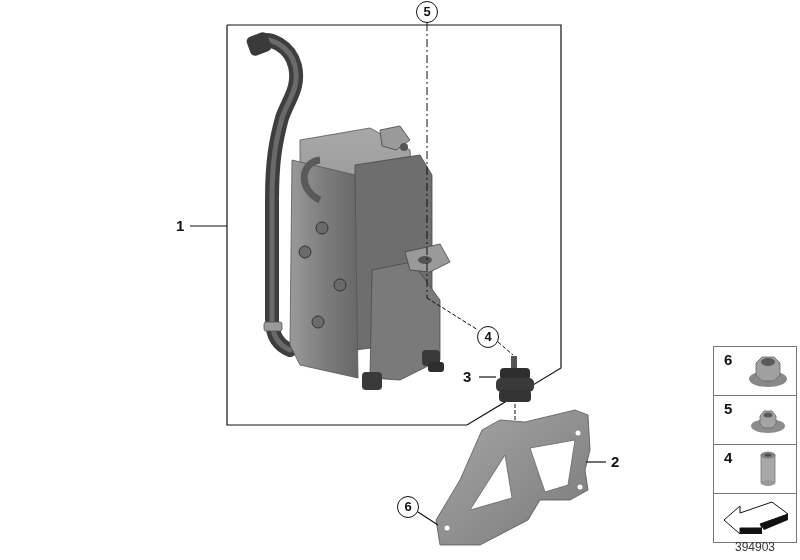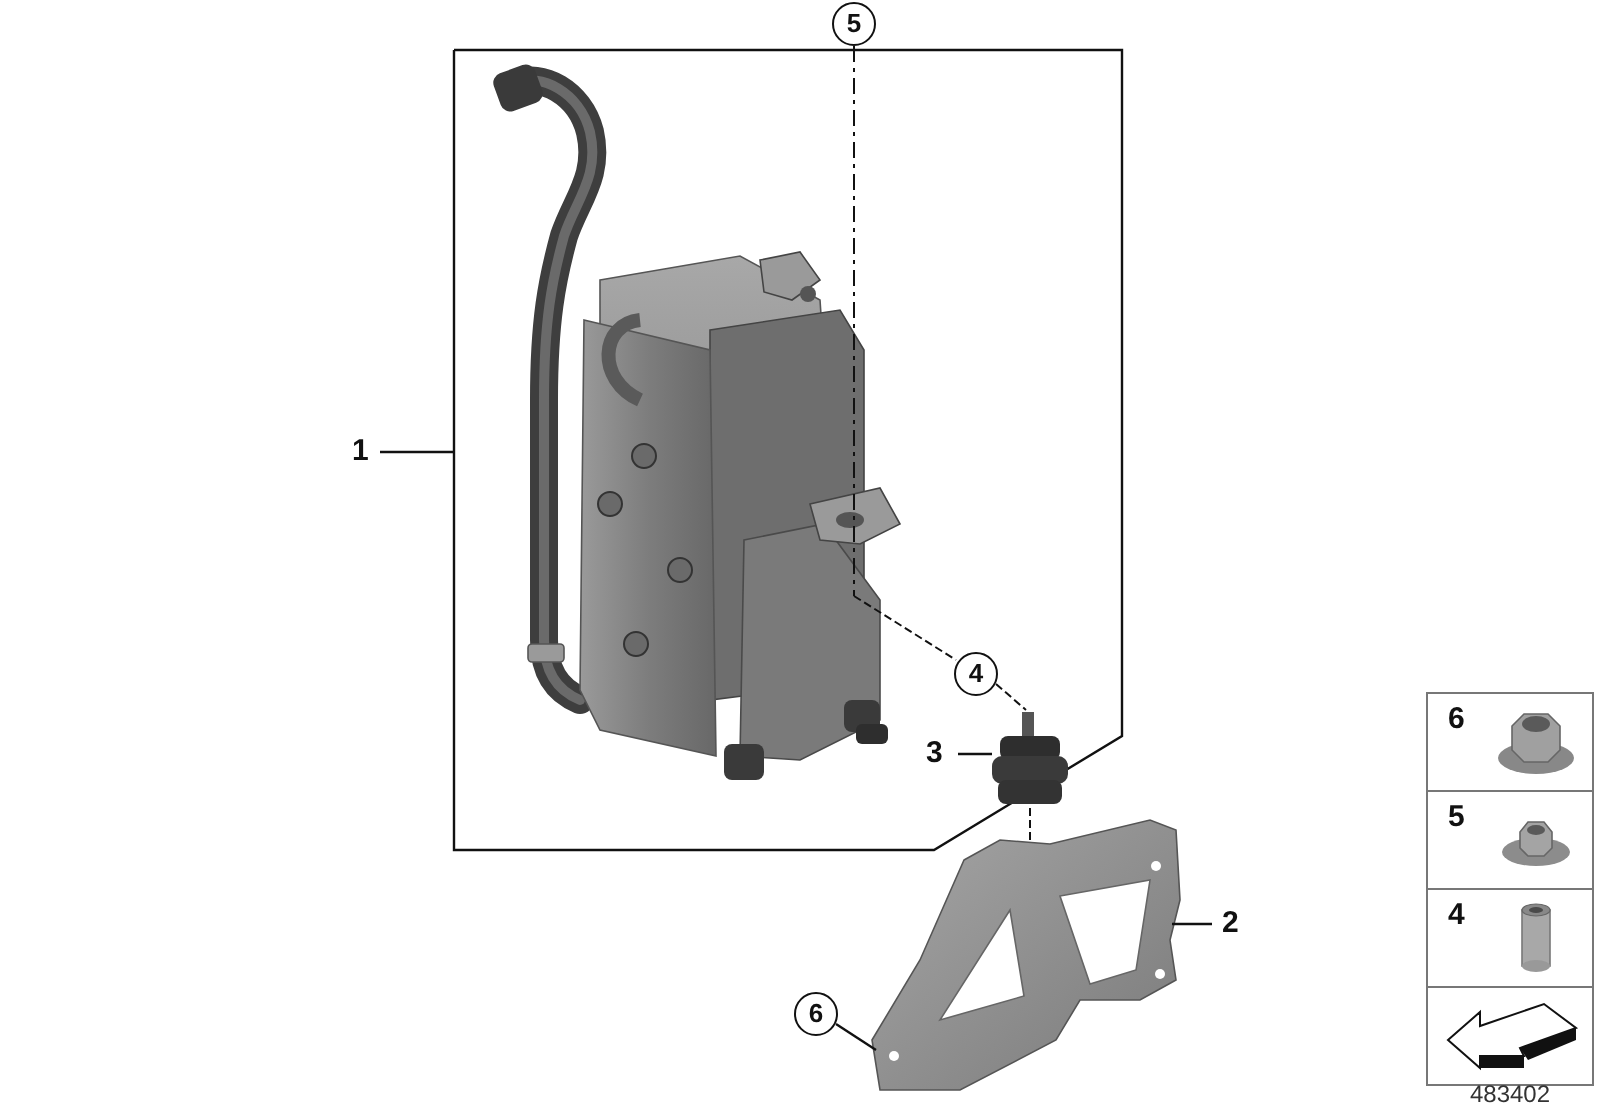--- a/index.html
+++ b/index.html
@@ -151,14 +151,14 @@
     <span class="legend-icon" style="left:6px;right:auto;top:4px;">
       <svg width="72" height="40" viewBox="0 0 72 40">
         <polygon points="4,22 20,8 20,15 52,4 68,16 40,26 42,30 20,30 20,36" fill="#fff" stroke="#111" stroke-width="1"></polygon>
         <polygon points="20,30 42,30 42,36 20,36" fill="#111"></polygon>
         <polygon points="40,26 68,16 68,22 44,32" fill="#111"></polygon>
       </svg>
     </span>
   </div>
 </div>
 
-<span class="diagram-id">483402</span>
+<span class="diagram-id">394903</span>
 </div>
 
 </body></html>

